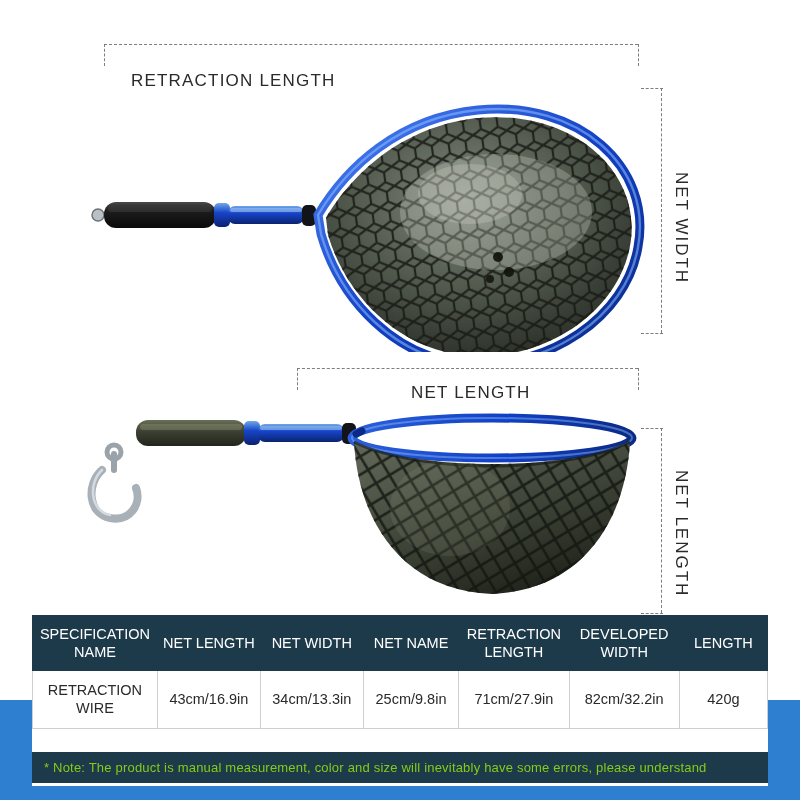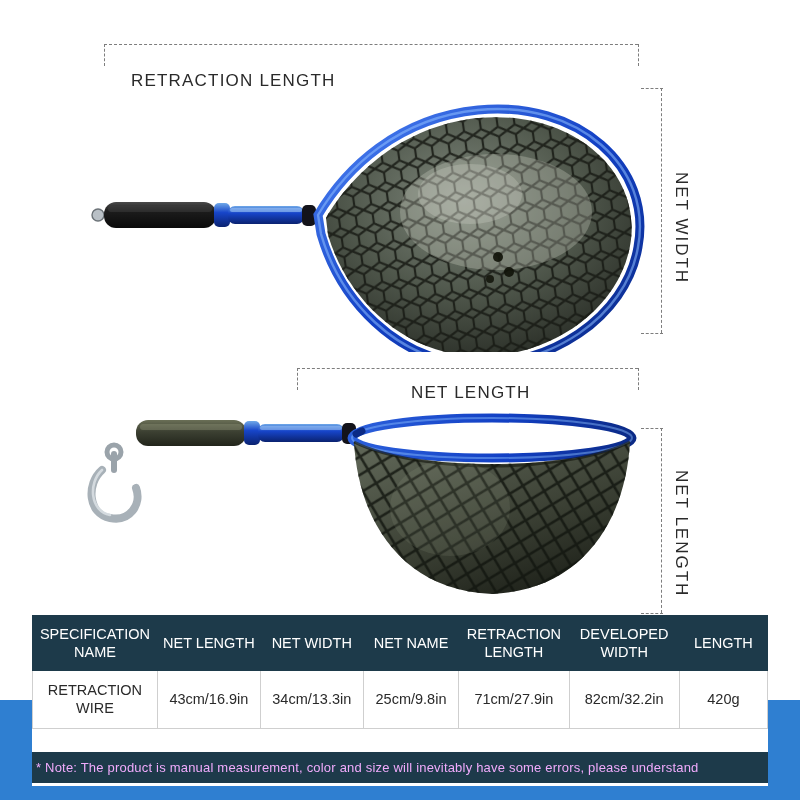--- a/index.html
+++ b/index.html
@@ -79,23 +79,23 @@
     line-height: 1.25;
     border: 1px solid #cfcfcf;
     vertical-align: middle;
   }
   #spec-footer {
     position: absolute;
     left: 32px;
     top: 752px;
     width: 736px;
     background: #1d3a4a;
-    color: #f0abfc;
+    color: #84cc16;
     font-size: 13px;
-    padding: 8px 4px;
+    padding: 8px 12px;
     letter-spacing: .2px;
   }
 
   
   .accent-bar {
     position: absolute;
     background: #2f7fd1;
   }
 </style>
 </head>

